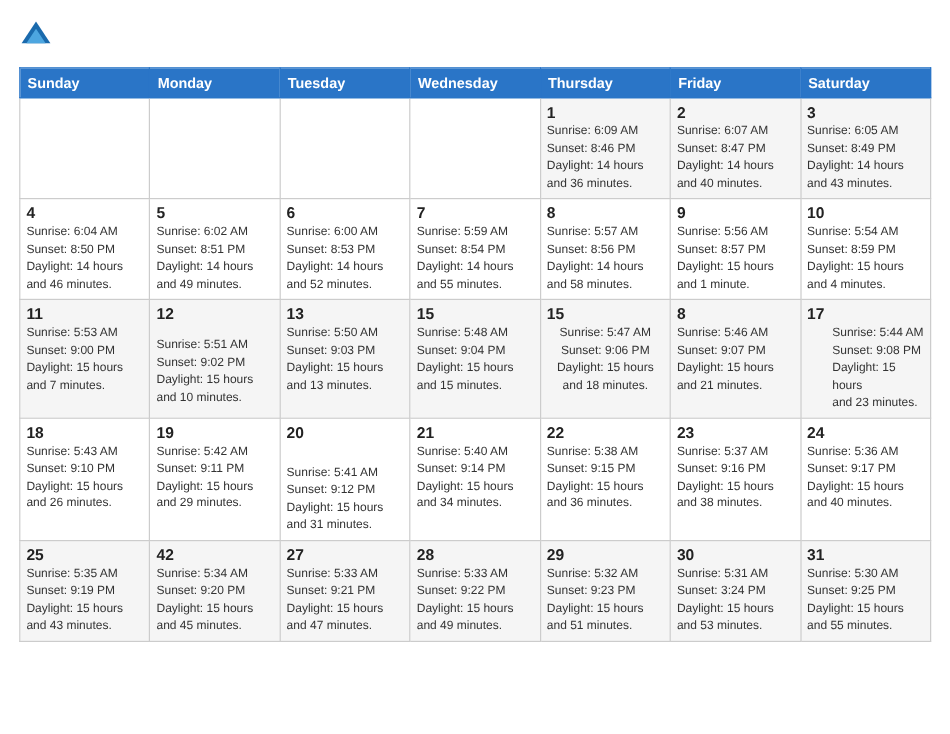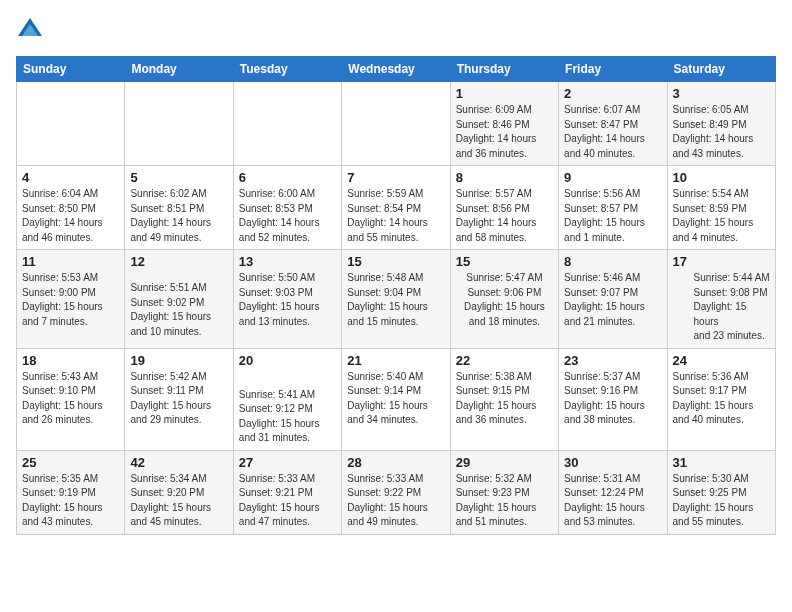--- a/index.html
+++ b/index.html
@@ -340,21 +340,21 @@
         <td>
           <div class="day-num">29</div>
           <div class="day-info" style="white-space: pre-line;">Sunrise: 5:32 AM
 Sunset: 9:23 PM
 Daylight: 15 hours
 and 51 minutes.</div>
         </td>
         <td>
           <div class="day-num">30</div>
           <div class="day-info" style="white-space: pre-line;">Sunrise: 5:31 AM
-Sunset: 12:24 PM
+Sunset: 3:24 PM
 Daylight: 15 hours
 and 53 minutes.</div>
         </td>
         <td>
           <div class="day-num">31</div>
           <div class="day-info" style="white-space: pre-line;">Sunrise: 5:30 AM
 Sunset: 9:25 PM
 Daylight: 15 hours
 and 55 minutes.</div>
         </td>

